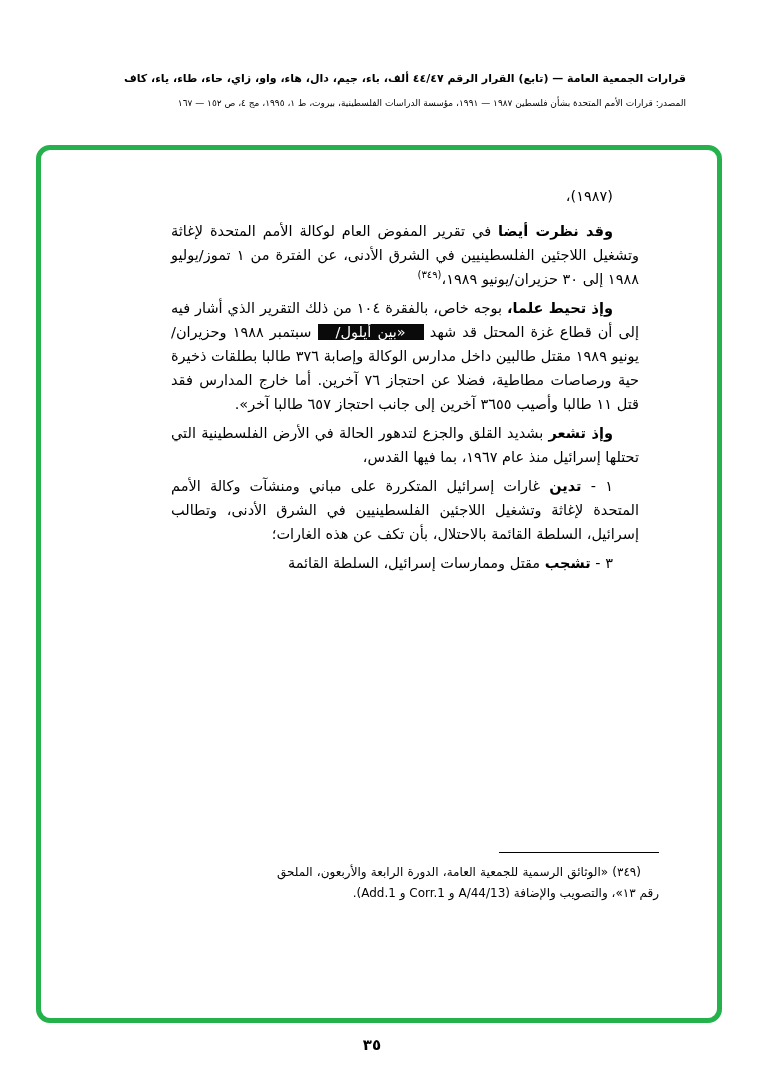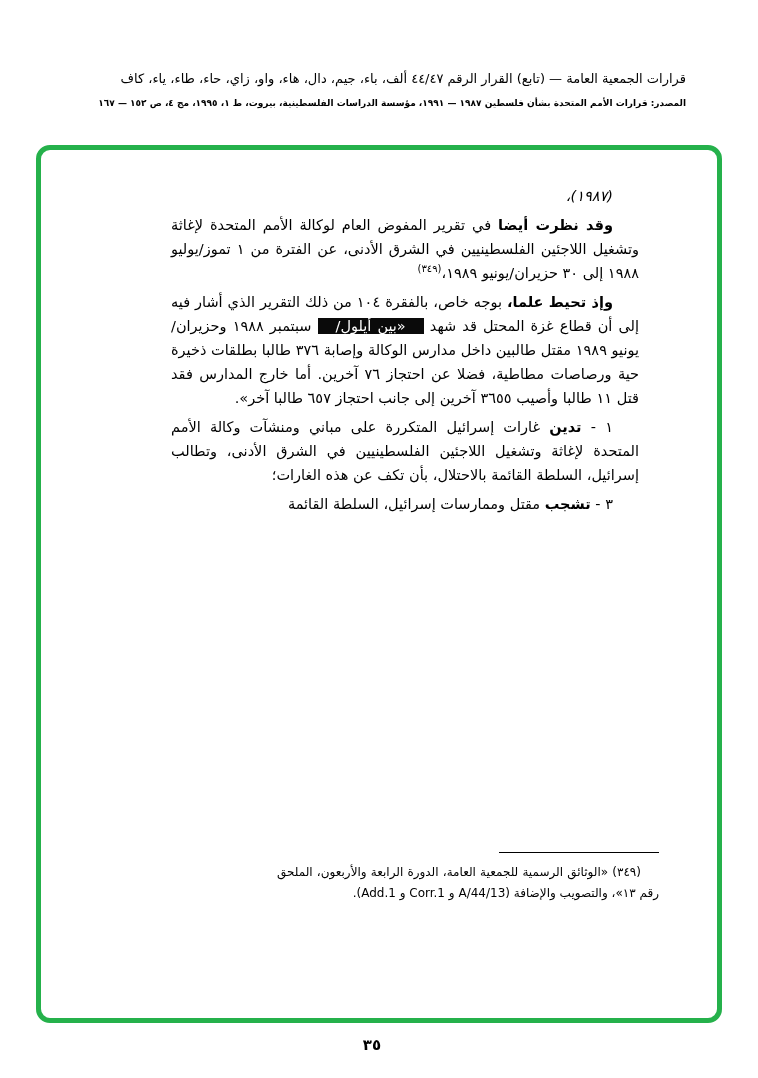--- a/index.html
+++ b/index.html
@@ -7,46 +7,45 @@
     width:758px;height:1078px;
     background:#ffffff;
     position:relative;
     font-family:"DejaVu Sans",sans-serif;
     color:#000;
     overflow:hidden;
   }
   .page-header{
     position:absolute;top:70px;right:72px;left:70px;
     direction:rtl;text-align:right;
-    font-weight:normal;font-size:13px;line-height:18px;
+    font-weight:bold;font-size:11px;line-height:18px;
   }
   .page-source{
     position:absolute;top:97px;right:72px;left:70px;
     direction:rtl;
-    font-weight:bold;font-size:9px;line-height:13px;
+    font-weight:normal;font-size:9px;line-height:13px;
   }
   .green-frame{
     position:absolute;top:145px;left:36px;
     width:686px;height:878px;
     border:5px solid #25b14b;
     border-radius:14px;
     box-sizing:border-box;
     background:#fff;
   }
   .doc-content{
     direction:rtl;
     text-align:justify;
     margin:34px 78px 0 130px;
     font-size:14.5px;
     line-height:24px;
   }
   .opening-line{
-    margin:0 0 5px 0;
+    margin:0 0 11px 0;
     text-indent:26px;
-    font-style:italic;
   }
   .para{
     margin:0 0 5px 0;
     text-indent:26px;
   }
   .para b{font-weight:bold;}
   .hl{
     background:#0a0a0a;color:#ffffff;padding:0 18px;
   }
   sup.fn-ref{font-size:10px;line-height:0;margin-left:24px;}
@@ -81,20 +80,23 @@
 
 
     <p class="para">
       <b>وقد نظرت أيضا</b><span> في تقرير المفوض العام لوكالة الأمم المتحدة لإغاثة وتشغيل اللاجئين الفلسطينيين في الشرق الأدنى، عن الفترة من ١ تموز/يوليو ١٩٨٨ إلى ٣٠ حزيران/يونيو ١٩٨٩،</span><sup class="fn-ref">(٣٤٩)</sup>
     </p>
 
     <p class="para">
       <b>وإذ تحيط علما،</b><span> بوجه خاص، بالفقرة ١٠٤ من ذلك التقرير الذي أشار فيه إلى أن قطاع غزة المحتل قد شهد </span><span class="hl">«بين أيلول/</span><span> سبتمبر ١٩٨٨ وحزيران/يونيو ١٩٨٩ مقتل طالبين داخل مدارس الوكالة وإصابة ٣٧٦ طالبا بطلقات ذخيرة حية ورصاصات مطاطية، فضلا عن احتجاز ٧٦ آخرين. أما خارج المدارس فقد قتل ١١ طالبا وأصيب ٣٦٥٥ آخرين إلى جانب احتجاز ٦٥٧ طالبا آخر».</span>
     </p>
 
+    <p class="para">
+      <b>وإذ تشعر</b><span> بشديد القلق والجزع لتدهور الحالة في الأرض الفلسطينية التي تحتلها إسرائيل منذ عام ١٩٦٧، بما فيها القدس،</span>
+    </p>
 
     <p class="para">
       <span>١ - </span><b>تدين</b><span> غارات إسرائيل المتكررة على مباني ومنشآت وكالة الأمم المتحدة لإغاثة وتشغيل اللاجئين الفلسطينيين في الشرق الأدنى، وتطالب إسرائيل، السلطة القائمة بالاحتلال، بأن تكف عن هذه الغارات؛</span>
     </p>
 
 
     <p class="para">
       <span>٣ - </span><b>تشجب</b><span> مقتل وممارسات إسرائيل، السلطة القائمة</span>
     </p>
 

